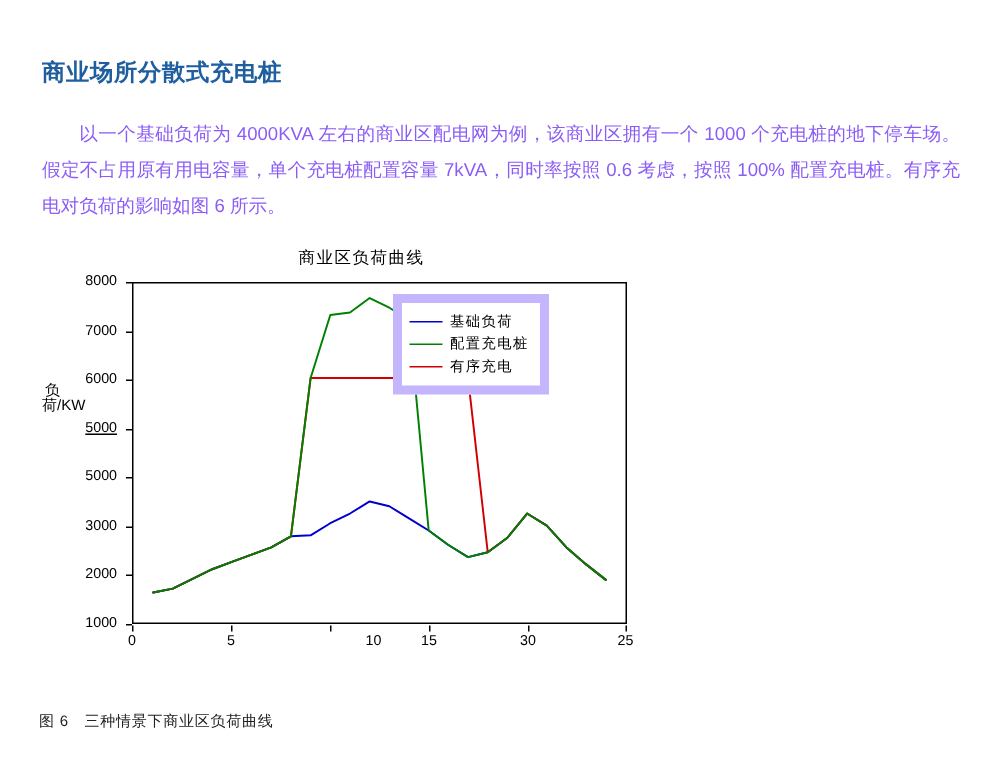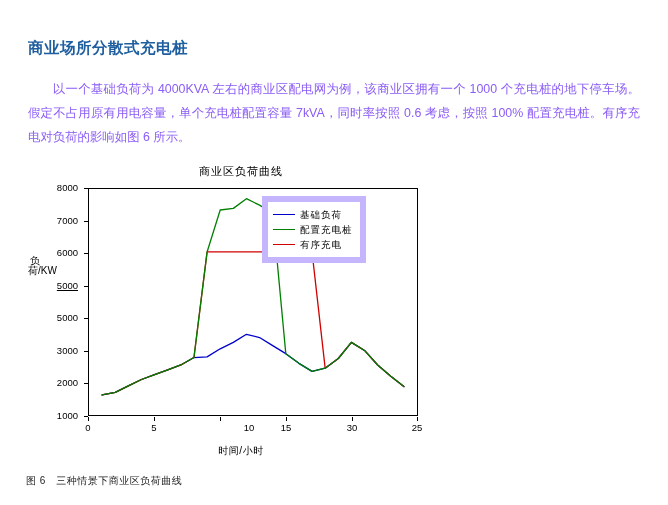--- a/index.html
+++ b/index.html
@@ -194,21 +194,20 @@
       <div class="tickmark-x" style="left:326px; top:257px;"></div>
       <div class="tickmark-x" style="left:391px; top:257px;"></div>
 
       <div class="xtick" style="left:50px; top:262px;">0</div>
       <div class="xtick" style="left:116px; top:262px;">5</div>
       <div class="xtick" style="left:182px; top:262px;margin-left:29px;">10</div>
       <div class="xtick" style="left:248px; top:262px;">15</div>
       <div class="xtick" style="left:314px; top:262px;">30</div>
       <div class="xtick" style="left:379px; top:262px;">25</div>
 
-      <div class="x-label">时间/小时</div>
 
       <div class="plot">
         <svg id="plot-svg" width="328" height="226" viewBox="0 0 328 226">
             <polyline points="13.12,205.98 26.24,203.40 39.36,196.94 52.48,190.49 65.60,185.64 78.72,180.80 91.84,175.96 104.96,168.53 118.08,167.89 131.20,159.81 144.32,153.36 157.44,145.29 170.56,148.51 183.68,156.59 196.80,164.66 209.92,174.34 223.04,182.41 236.16,179.19 249.28,169.50 262.40,153.36 275.52,161.43 288.64,175.96 301.76,187.26 314.88,197.59" fill="none" stroke="#0000cd" stroke-width="1.3" stroke-linejoin="round" stroke-linecap="round"></polyline>
             <polyline points="13.12,205.98 26.24,203.40 39.36,196.94 52.48,190.49 65.60,185.64 78.72,180.80 91.84,175.96 104.96,168.53 118.08,62.96 131.20,62.96 144.32,62.96 157.44,62.96 170.56,62.96 183.68,62.96 196.80,62.96 209.92,62.96 223.04,62.96 236.16,179.19 249.28,169.50 262.40,153.36 275.52,161.43 288.64,175.96 301.76,187.26 314.88,197.59" fill="none" stroke="#d00000" stroke-width="1.3" stroke-linejoin="round" stroke-linecap="round"></polyline>
             <polyline points="13.12,205.98 26.24,203.40 39.36,196.94 52.48,190.49 65.60,185.64 78.72,180.80 91.84,175.96 104.96,168.53 118.08,62.96 131.20,20.99 144.32,19.37 157.44,9.69 170.56,16.14 183.68,24.21 196.80,164.66 209.92,174.34 223.04,182.41 236.16,179.19 249.28,169.50 262.40,153.36 275.52,161.43 288.64,175.96 301.76,187.26 314.88,197.59" fill="none" stroke="#008000" stroke-width="1.3" stroke-linejoin="round" stroke-linecap="round"></polyline>
           </svg>
       </div>
 
       <div class="legend">

